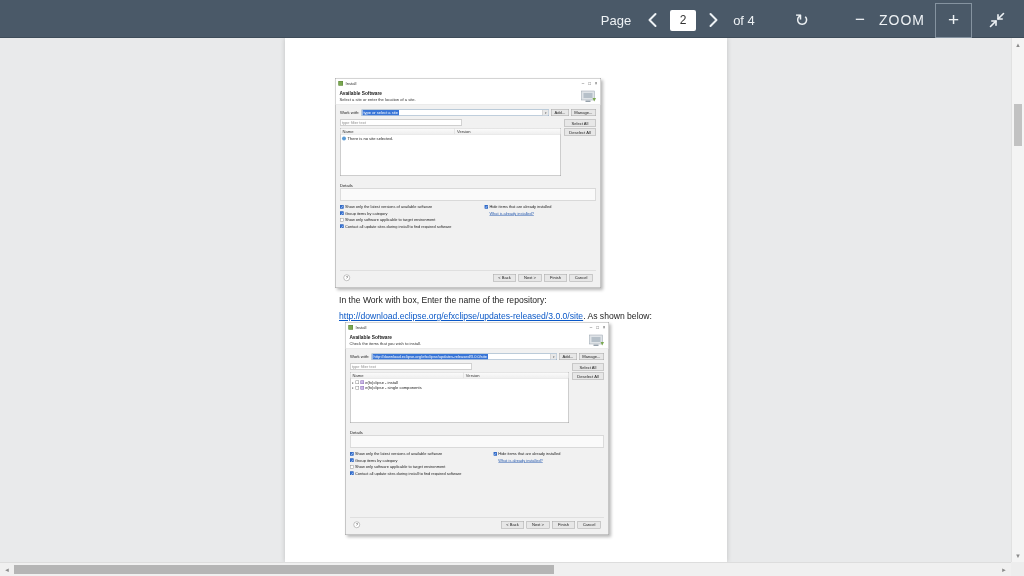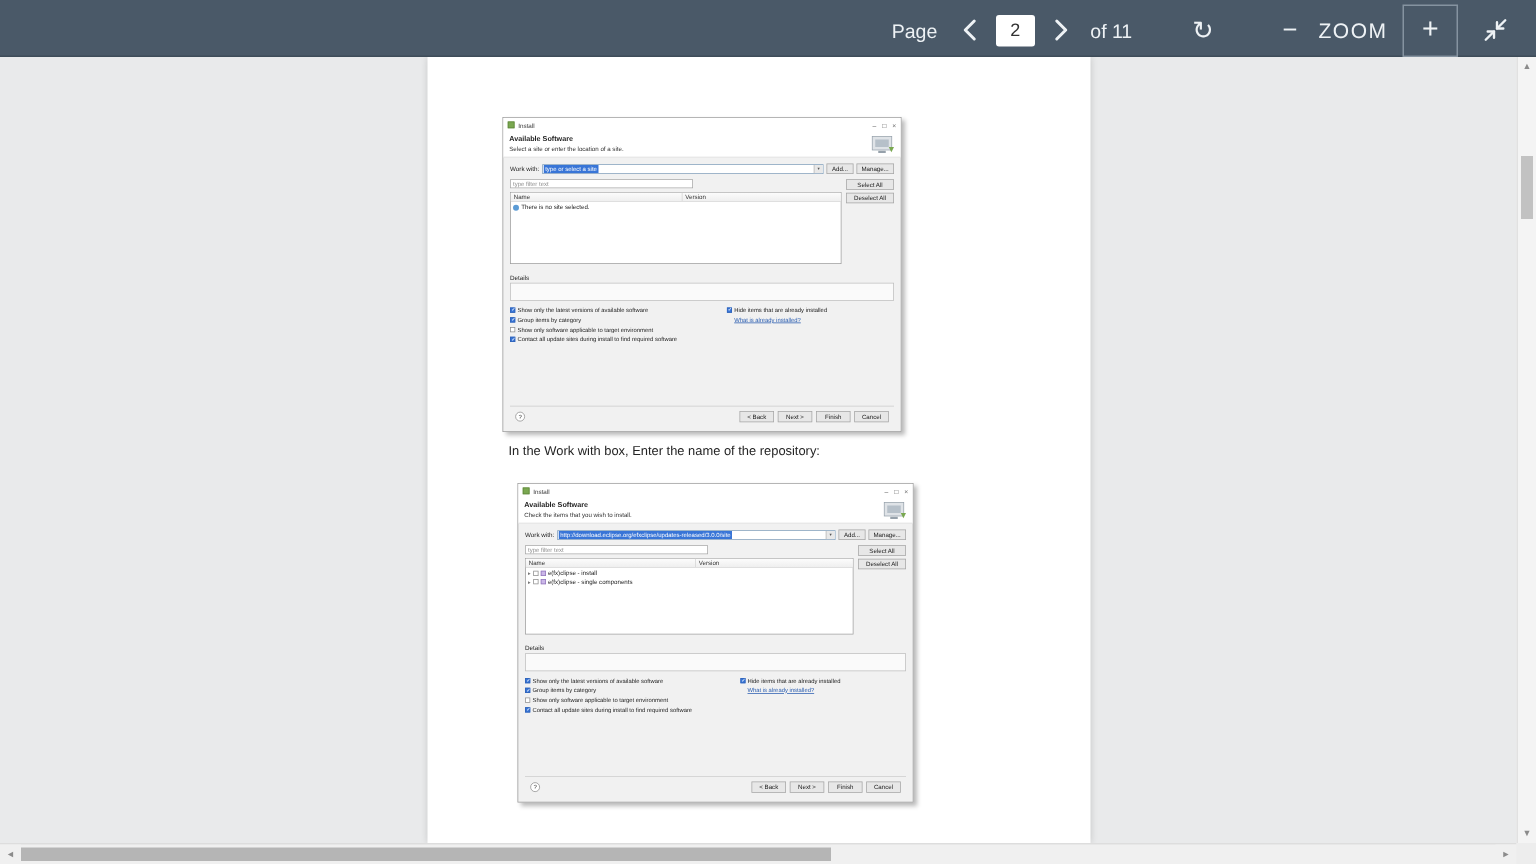--- a/index.html
+++ b/index.html
@@ -109,21 +109,21 @@
         <svg width="11" height="16" viewBox="0 0 11 16">
             <polyline points="8.5,2 2.5,8 8.5,14" fill="none" stroke="#eef2f5" stroke-width="2" stroke-linecap="round" stroke-linejoin="round"></polyline>
           </svg>
       </button>
       <input class="tb-page-input" type="text" value="2" style="">
       <button class="tb-btn tb-next">
         <svg width="11" height="16" viewBox="0 0 11 16">
             <polyline points="2.5,2 8.5,8 2.5,14" fill="none" stroke="#eef2f5" stroke-width="2" stroke-linecap="round" stroke-linejoin="round"></polyline>
           </svg>
       </button>
-      <span class="tb-label tb-of">of 11</span>
+      <span class="tb-label tb-of">of 4</span>
       <button class="tb-btn tb-refresh">
         <span>↻</span>
       </button>
       <button class="tb-btn tb-minus">
         <span>−</span>
       </button>
       <span class="tb-label tb-zoom-label">ZOOM</span>
       <button class="tb-plus-box">
         <span class="tb-plus">+</span>
       </button>
@@ -230,20 +230,21 @@
               <span class="md-btn">&lt; Back</span>
               <span class="md-btn">Next &gt;</span>
               <span class="md-btn">Finish</span>
               <span class="md-btn">Cancel</span>
             </div>
           </div>
         </div>
       </div>
 
       <p class="doc-para">In the Work with box, Enter the name of the repository:</p>
+      <p class="doc-linkline"><a class="doc-link">http://download.eclipse.org/efxclipse/updates-released/3.0.0/site</a><span>. As shown below:</span></p>
 
       <div class="shot dlg2-wrap">
         <div class="mini-dialog">
           <div class="md-titlebar">
             <span class="md-title-icon"></span>
             <span class="md-title-text">Install</span>
             <span class="md-controls">
               <span>–</span>
               <span>□</span>
               <span>×</span>

